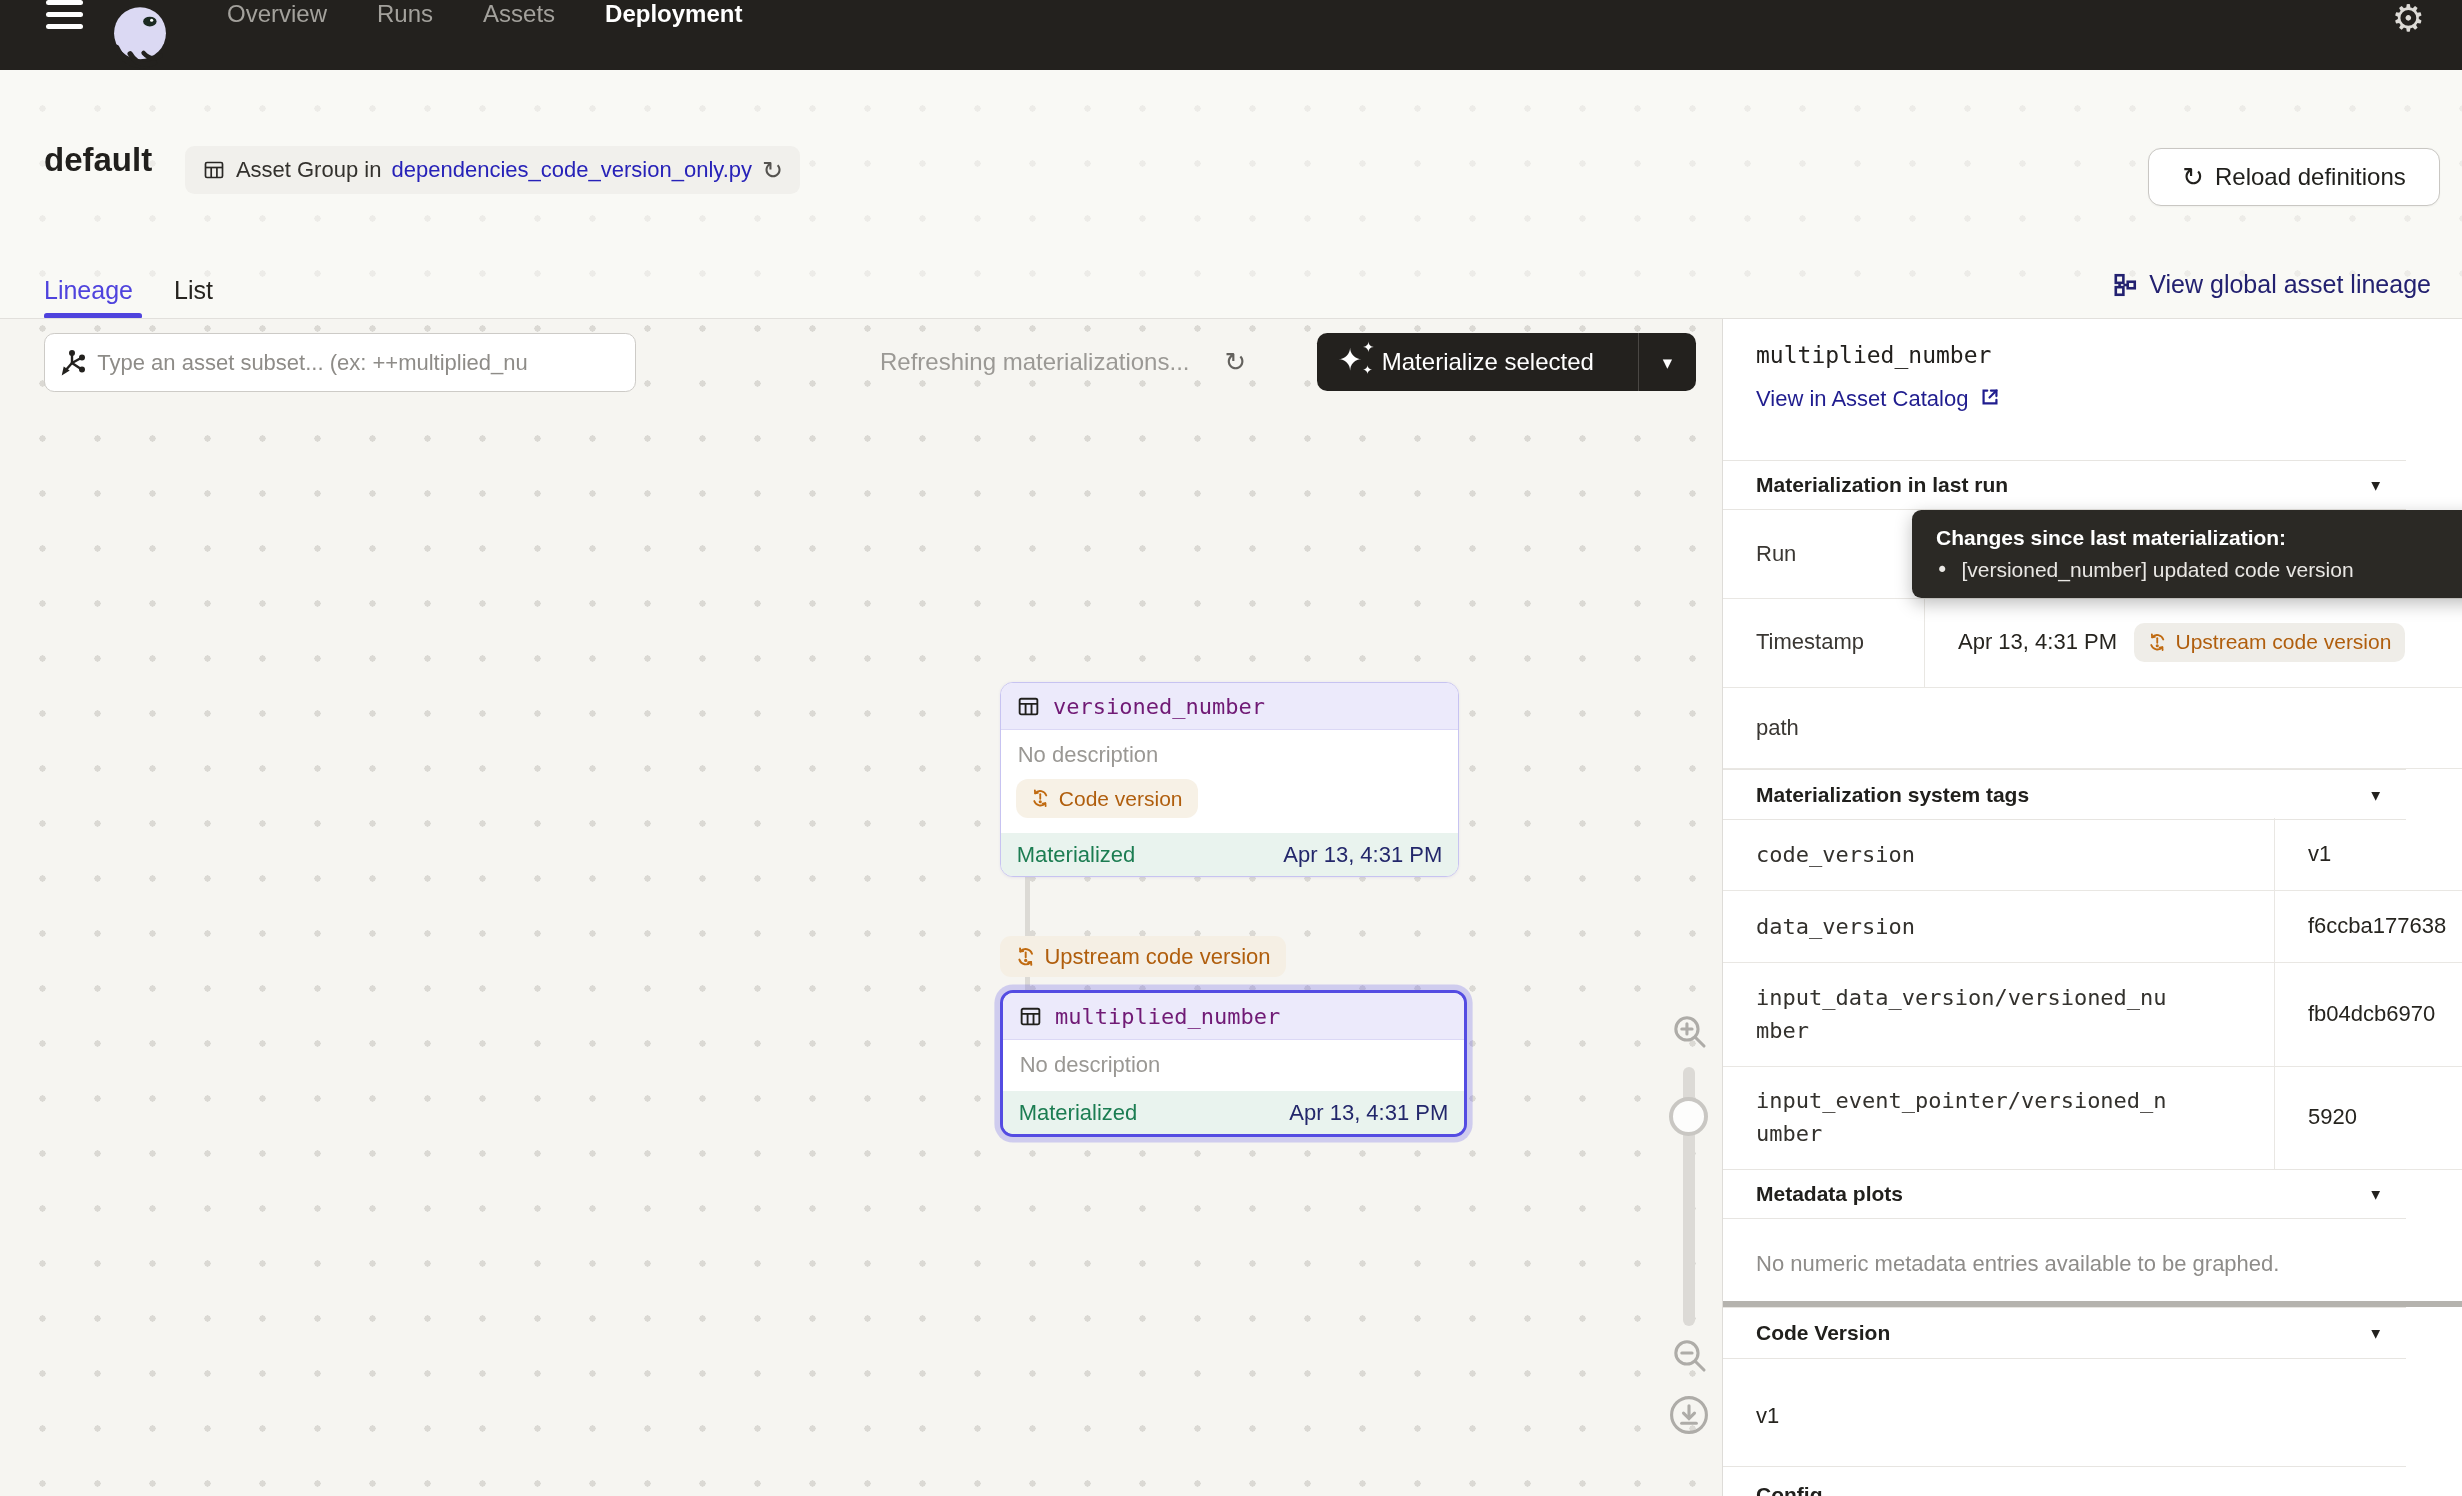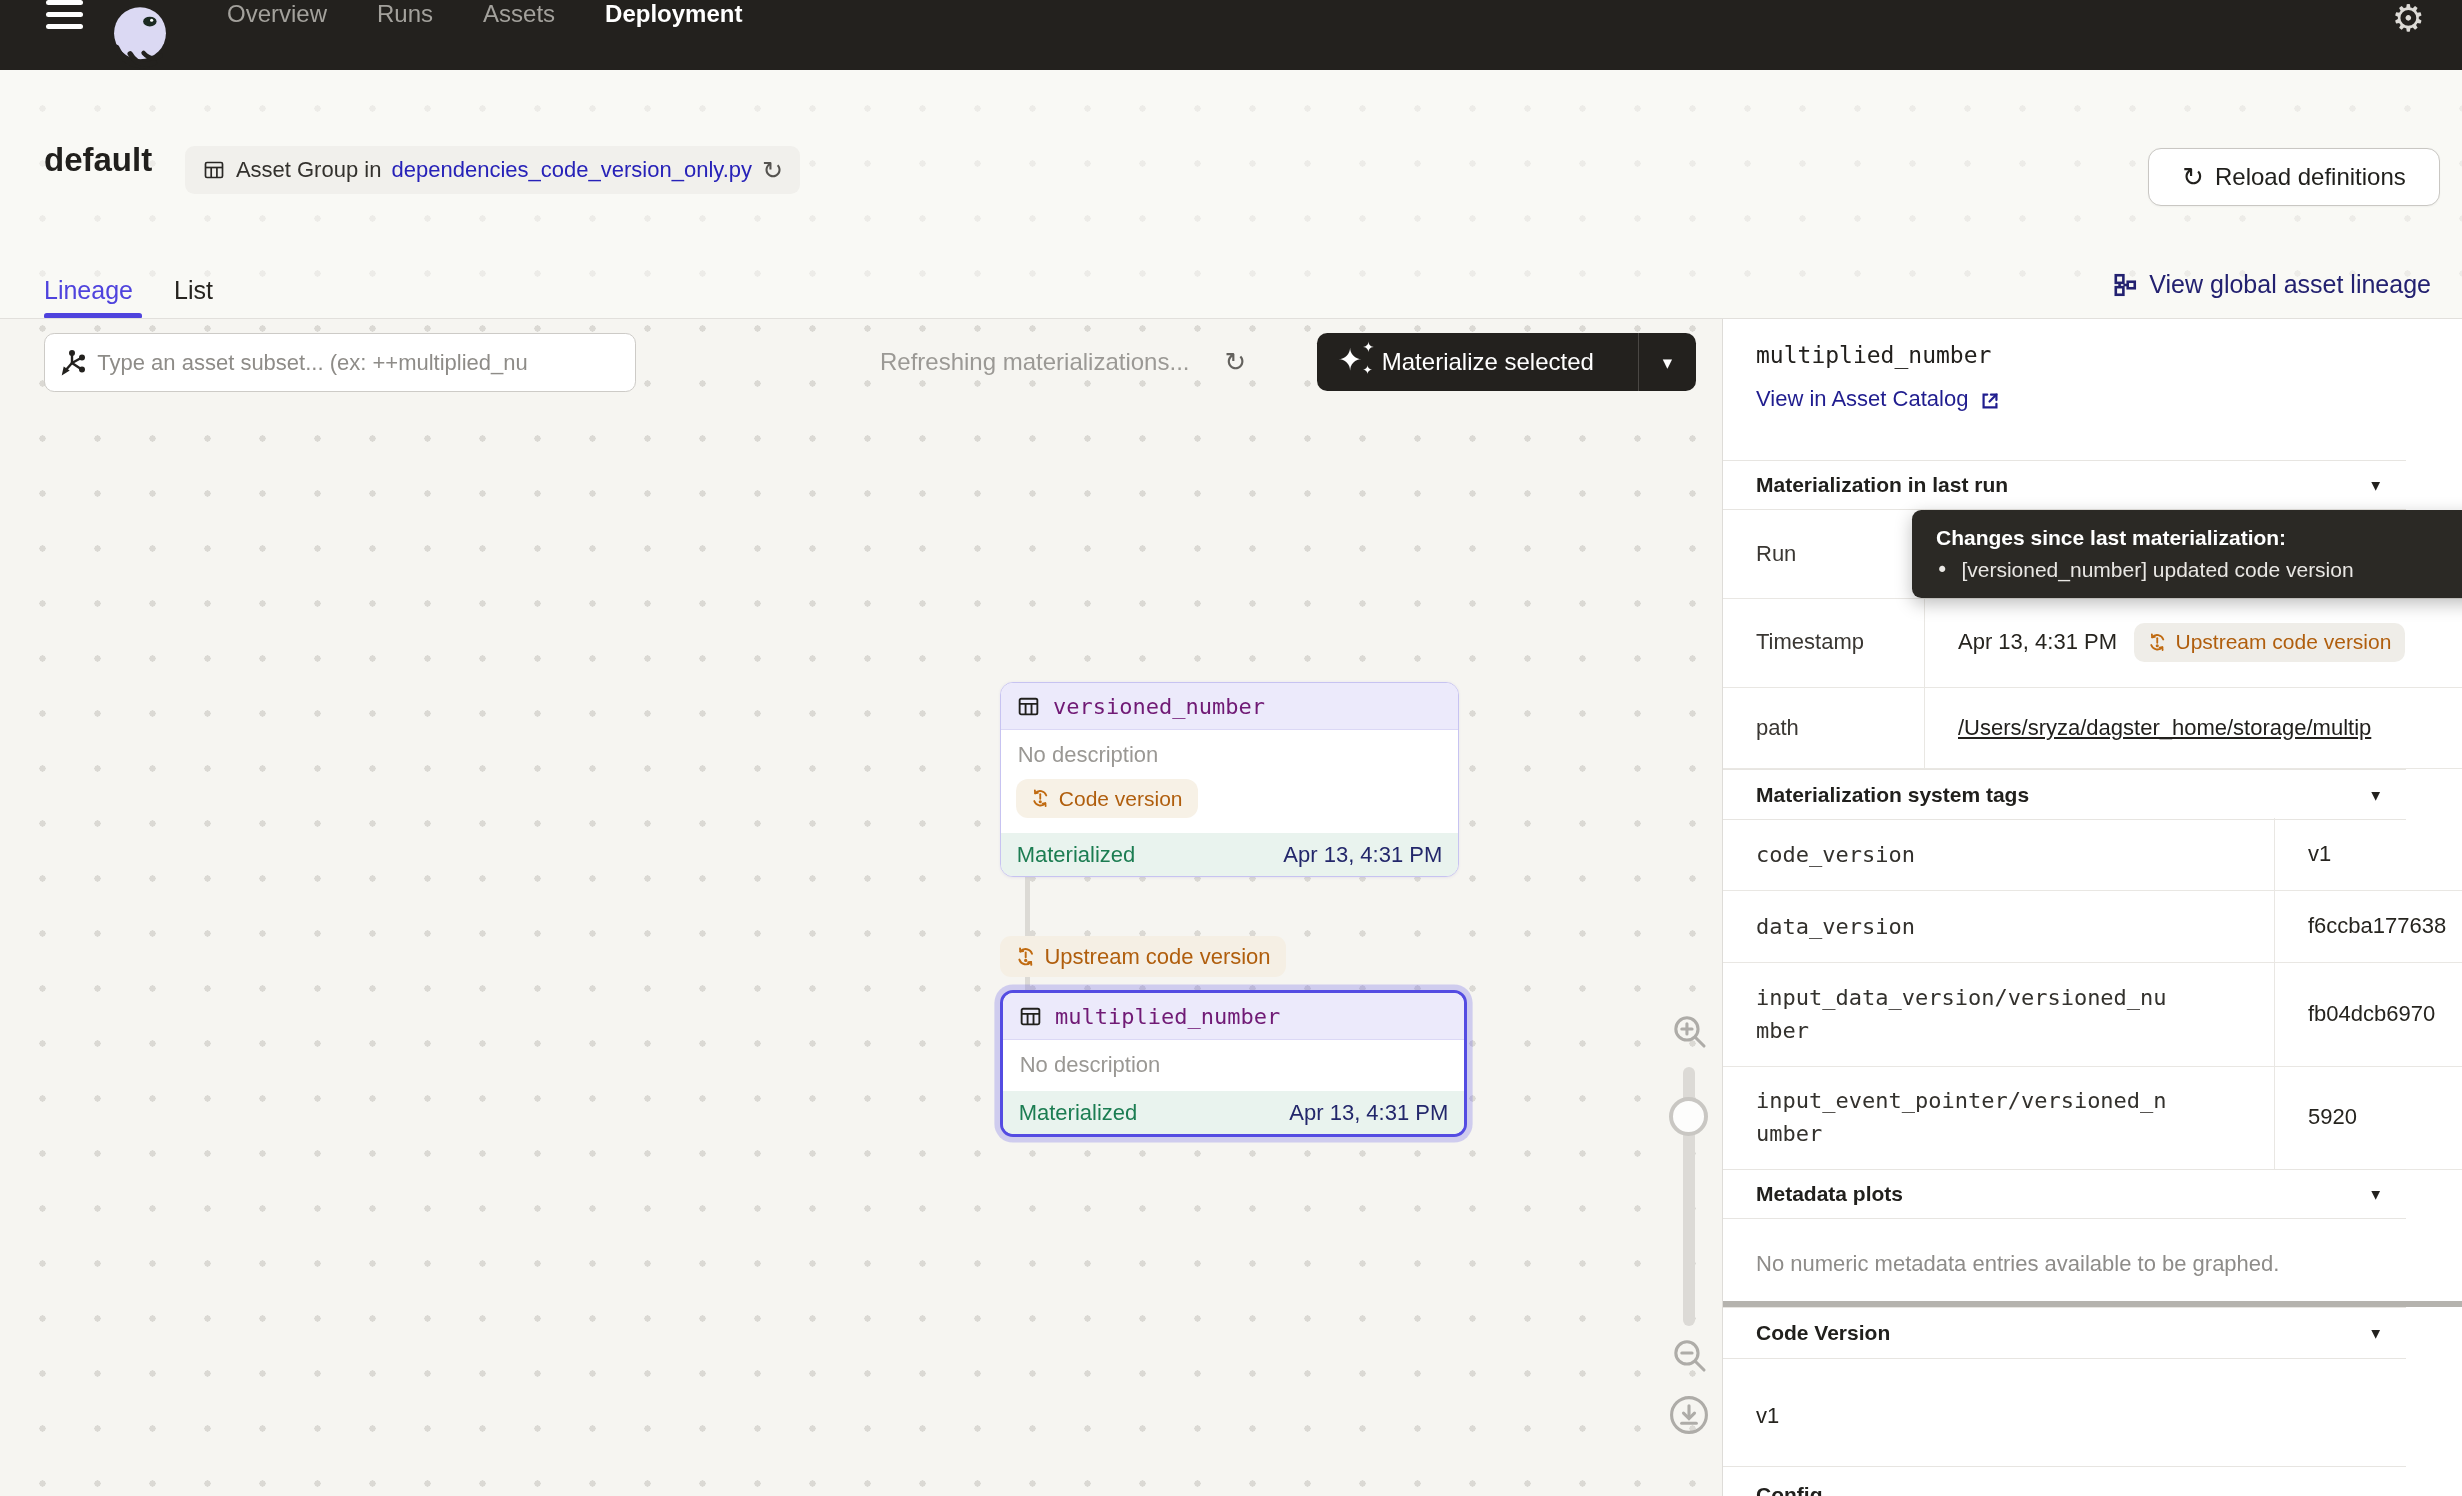--- a/index.html
+++ b/index.html
@@ -73,21 +73,21 @@
 
   
   .zoomcol{position:absolute;left:1661px;top:692px;width:56px;display:flex;flex-direction:column;align-items:center;}
   .zicon{cursor:pointer;}
   .slider-track{width:12px;height:259px;background:#DCDAD6;border-radius:6.5px;margin:15px 0 9.3px 0;position:relative;cursor:pointer;}
   .slider-handle{position:absolute;left:-14px;top:30px;width:39px;height:39px;border-radius:50%;background:#FDFDFC;border:4.6px solid #C9C7C3;box-sizing:border-box;cursor:grab;}
 
   
   .panel{position:absolute;left:1722px;top:319px;width:740px;height:1178px;background:#FFFFFF;border-left:0.9px solid #DEDCD8;overflow:hidden;}
   .panel-title{position:absolute;left:33px;top:23px;font-size:23px;color:#22201D;}
-  .catalog-link{position:absolute;left:33px;top:67px;display:flex;align-items:flex-end;gap:11px;font-size:22px;color:#201D8F;cursor:pointer;}
+  .catalog-link{position:absolute;left:33px;top:67px;display:flex;align-items:flex-start;gap:11px;font-size:22px;color:#201D8F;cursor:pointer;}
   .sec-head{position:absolute;left:0;width:683px;border-top:0.9px solid #E7E5E1;border-bottom:0.9px solid #E7E5E1;background:#fff;display:flex;align-items:center;cursor:pointer;}
   .sec-head .sec-label{margin-left:33px;font-size:21px;font-weight:700;color:#21201D;}
   .sec-caret{position:absolute;right:26px;font-size:17.6px;color:#23211E;}
   .kv-row{position:absolute;left:0;width:740px;border-bottom:0.9px solid #E9E7E3;display:flex;align-items:center;}
   .kv-label{box-sizing:border-box;padding-left:33px;font-size:22px;color:#3A3733;flex-shrink:0;}
   .kv-value{box-sizing:border-box;border-left:0.9px solid #E9E7E3;align-self:stretch;display:flex;align-items:center;padding-left:33px;font-size:22px;color:#26241F;white-space:nowrap;gap:16.7px;}
   .run-table .kv-label{width:201px;}
   .run-table .kv-value{flex:1;}
   .tag-label{width:551px;box-sizing:border-box;padding:0 102px 0 33px;font-size:22px;color:#33312D;word-break:break-all;line-height:1.5;}
   .tag-value{border-left:0.9px solid #E9E7E3;align-self:stretch;display:flex;align-items:center;flex:1;box-sizing:border-box;padding-left:33px;font-size:22px;color:#26241F;white-space:nowrap;}
@@ -315,23 +315,20 @@
                 <path d="M15.5 15.4 L15.8 18.4 M15.5 15.4 L12.6 15.8"></path>
               <line x1="10" y1="5.6" x2="10" y2="10.6"></line>
                 <circle cx="10" cy="13.8" r="0.7" fill="#C06A10"></circle>
             </svg>
             <span>Upstream code version</span>
           </span>
         </span>
       </div>
       <div class="kv-row" style="top:368px;height:81px;">
         <span class="kv-label">path</span>
-        <span class="kv-value">
-          <a class="path-link">/Users/sryza/dagster_home/storage/multip</a>
-        </span>
       </div>
     </div>
 
     <div class="tooltip">
       <div class="tooltip-title">Changes since last materialization:</div>
       <div class="tooltip-item">
         <span class="glyph">•</span>
         <span>[versioned_number] updated code version</span>
       </div>
     </div>

